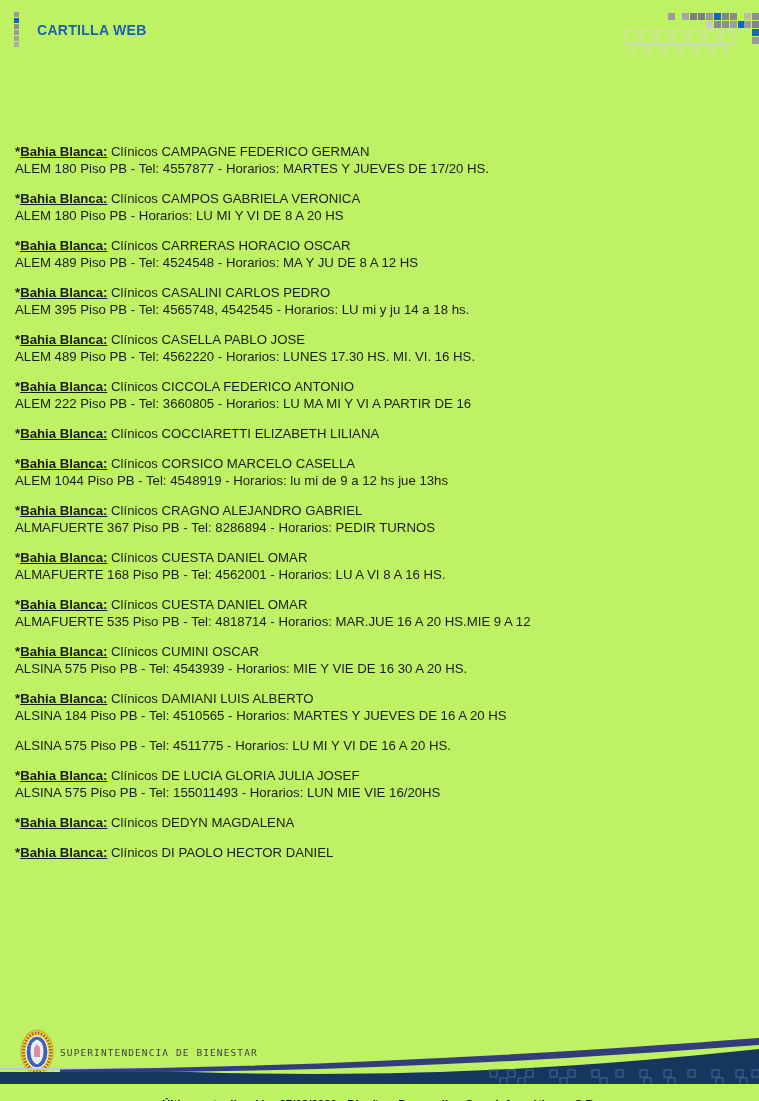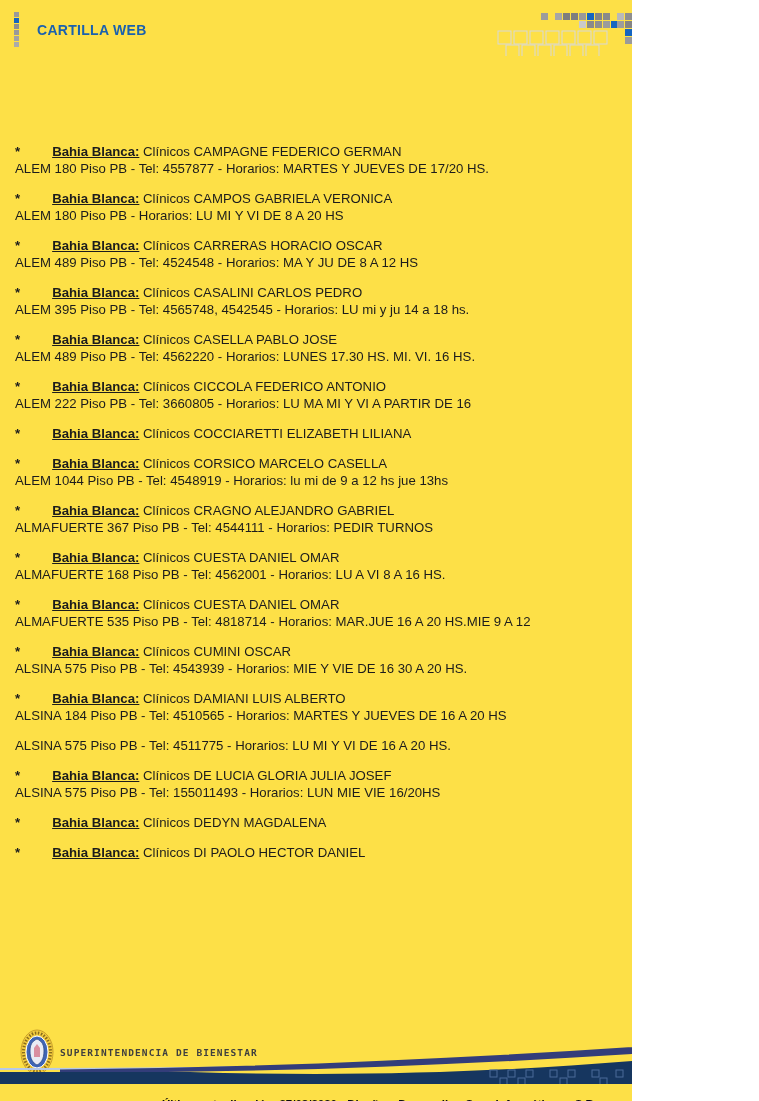--- a/index.html
+++ b/index.html
@@ -2,39 +2,39 @@
 <html style="--accent_blue: #1a61ae; --band_navy: #333d7a; --bar_navy: #16365f; --mosaic_blue: #1565c0; --logo_gold: #f5cf3e;"><head>
 <meta charset="utf-8">
 <style>
   :root{
     --accent_blue:#1a61ae;
     --band_navy:#333d7a;
     --bar_navy:#16365f;
     --text_dark:#1c1c1c;
   }
   html,body{margin:0;padding:0;background:#ffffff;}
-  .page{position:relative;width:632px;height:1101px;background:#fde047;overflow:hidden;
+  .page{position:relative;width:759px;height:1101px;background:#bef264;overflow:hidden;
         font-family:"Liberation Sans",sans-serif;color:var(--text_dark);}
 
   
   .hdr-strip{position:absolute;left:13px;top:12px;}
   .hdr-title{position:absolute;left:37px;top:22px;font-size:14px;font-weight:700;
              color:var(--accent_blue);letter-spacing:.3px;}
   .hdr-mosaic{position:absolute;right:0;top:4px;}
 
   
   .content{position:absolute;left:15px;top:143px;right:10px;}
   .entry{margin-bottom:13px;font-size:13.2px;line-height:17px;}
   .entry .b{font-weight:700;}
-  .entry .u{text-decoration:underline;margin-left:32px;}
+  .entry .u{text-decoration:underline;}
 
   
   .ftr-logo{position:absolute;left:19px;top:1028px;}
   .ftr-org{position:absolute;left:60px;top:1047px;font-family:"DejaVu Sans Mono",monospace;
-           font-size:9.5px;font-weight:700;letter-spacing:1.1px;color:#3f3f3f;}
+           font-size:9.5px;font-weight:400;letter-spacing:1.1px;color:#3f3f3f;}
   .ftr-swoosh{position:absolute;left:0;top:1030px;}
   .ftr-update{position:absolute;left:0;top:1098px;width:759px;text-align:center;
               font-size:11.5px;font-weight:700;text-decoration:underline;color:#0d0d0d;}
 </style>
 </head>
 <body>
 
 <div class="page">
 
   <svg class="hdr-strip" width="7" height="40">
@@ -119,21 +119,21 @@
       <div><span class="b">*</span><span class="b u">Bahia Blanca:</span><span> Clínicos COCCIARETTI ELIZABETH LILIANA</span></div>
     </div>
 
     <div class="entry">
       <div><span class="b">*</span><span class="b u">Bahia Blanca:</span><span> Clínicos CORSICO MARCELO CASELLA</span></div>
       <div>ALEM 1044 Piso PB - Tel: 4548919 - Horarios: lu mi de 9 a 12 hs jue 13hs</div>
     </div>
 
     <div class="entry">
       <div><span class="b">*</span><span class="b u">Bahia Blanca:</span><span> Clínicos CRAGNO ALEJANDRO GABRIEL</span></div>
-      <div>ALMAFUERTE 367 Piso PB - Tel: 4544111 - Horarios: PEDIR TURNOS</div>
+      <div>ALMAFUERTE 367 Piso PB - Tel: 8286894 - Horarios: PEDIR TURNOS</div>
     </div>
 
 
     <div class="entry">
       <div><span class="b">*</span><span class="b u">Bahia Blanca:</span><span> Clínicos CUESTA DANIEL OMAR</span></div>
       <div>ALMAFUERTE 168 Piso PB - Tel: 4562001 - Horarios: LU A VI 8 A 16 HS.</div>
     </div>
 
     <div class="entry">
       <div><span class="b">*</span><span class="b u">Bahia Blanca:</span><span> Clínicos CUESTA DANIEL OMAR</span></div>

